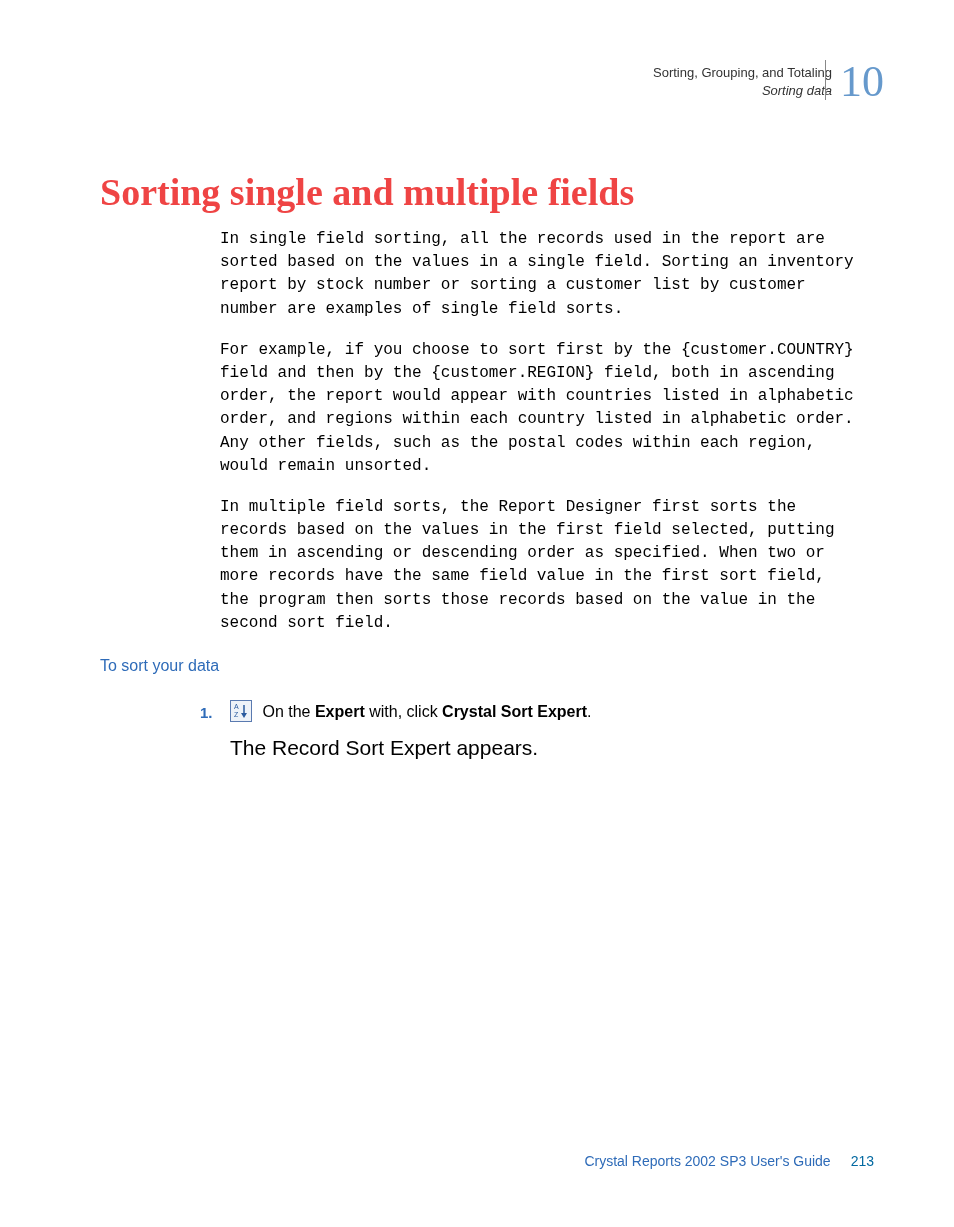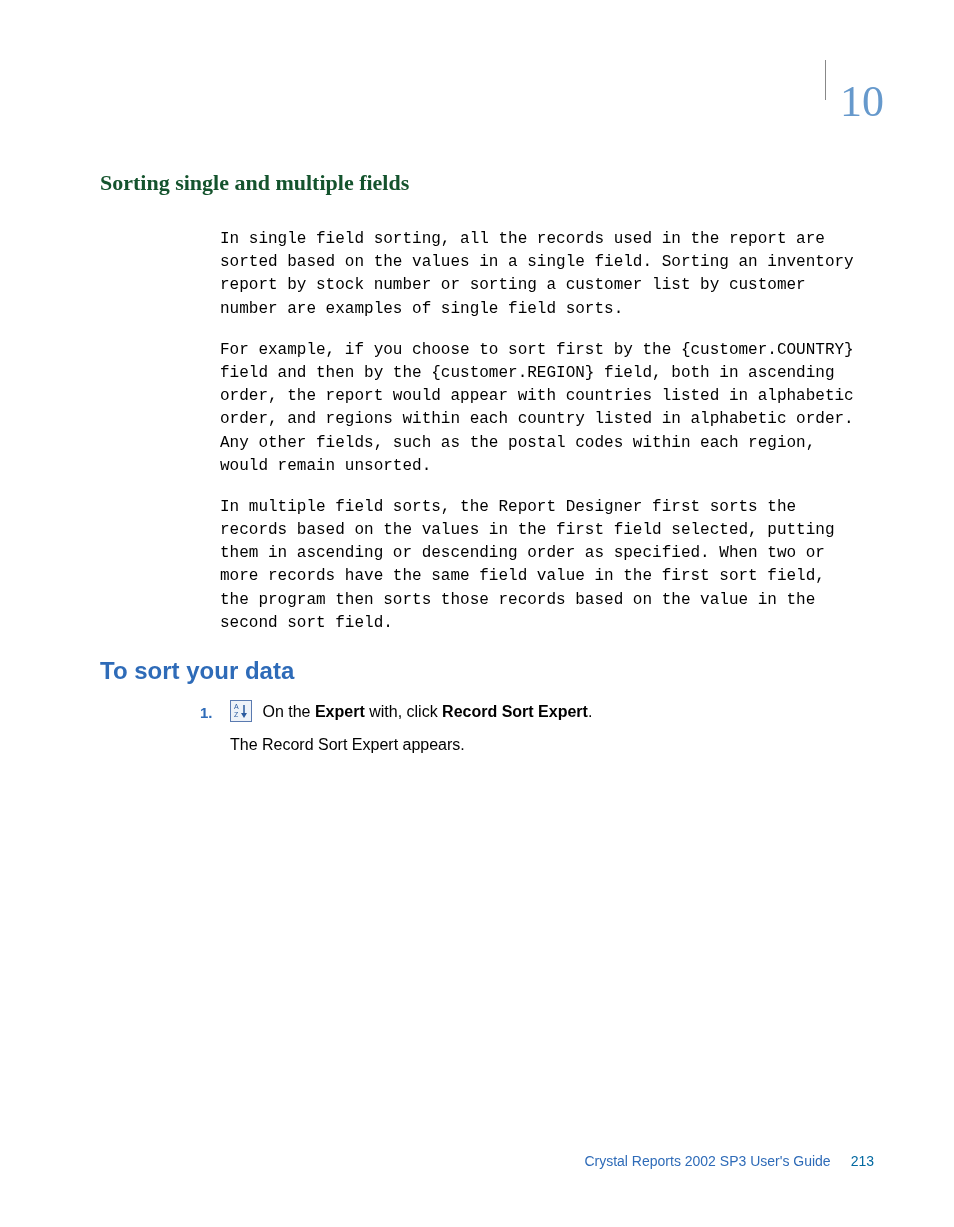--- a/index.html
+++ b/index.html
@@ -30,58 +30,57 @@
   .header-text .subsection-text {
     font-style: italic;
     color: #333;
   }
   .chapter-number {
     font-family: Georgia, 'Times New Roman', serif;
     font-size: 44px;
     color: #6699cc;
     font-weight: normal;
     line-height: 1;
-    margin-top: 20px;
   }
   .divider-line {
     position: absolute;
     top: 60px;
     right: 128px;
     width: 1px;
     height: 40px;
     background: #888;
   }
   .page-title {
     position: absolute;
     top: 170px;
     left: 100px;
     font-family: Georgia, 'Times New Roman', serif;
-    font-size: 22px;
+    font-size: 38px;
     font-weight: bold;
-    color: #14532d;
+    color: #ef4444;
   }
   .content {
     position: absolute;
     top: 228px;
     left: 220px;
     width: 640px;
   }
   .para {
     font-size: 16px;
     line-height: 1.45;
     color: #000;
     margin-bottom: 18px;
     font-family: Liberation Mono, monospace;
   }
   .subheading {
     position: absolute;
     top: 657px;
     left: 100px;
-    font-size: 24px;
-    font-weight: bold;
+    font-size: 16px;
+    font-weight: normal;
     color: #2e6bb8;
   }
   .steps {
     position: absolute;
     top: 700px;
     left: 200px;
     width: 660px;
   }
   .step-row {
     display: flex;
@@ -109,21 +108,21 @@
     background: #eef2f8;
     vertical-align: middle;
     margin-right: 6px;
     position: relative;
     top: -2px;
   }
   .sort-icon svg { display: block; }
   .step-sub {
     margin-left: 30px;
     margin-top: 12px;
-    font-size: 16px;
+    font-size: 21px;
     color: #000;
   }
   .footer {
     position: absolute;
     bottom: 58px;
     right: 80px;
     display: flex;
     align-items: baseline;
     gap: 20px;
   }
@@ -134,20 +133,24 @@
   .footer-page {
     color: #0369a1;
     font-size: 14px;
   }
   .bold { font-weight: bold; }
 </style>
 </head>
 <body>
 
 <div class="header">
+  <div class="header-text">
+    <div class="section-title-text">Sorting, Grouping, and Totaling</div>
+    <div class="subsection-text">Sorting data</div>
+  </div>
   <div class="chapter-number">10</div>
 </div>
 <div class="divider-line"></div>
 
 <h1 class="page-title">Sorting single and multiple fields</h1>
 
 <div class="content">
   <p class="para">In single field sorting, all the records used in the report are sorted based on the values in a single field. Sorting an inventory report by stock number or sorting a customer list by customer number are examples of single field sorts.</p>
   <p class="para">For example, if you choose to sort first by the {customer.COUNTRY} field and then by the {customer.REGION} field, both in ascending order, the report would appear with countries listed in alphabetic order, and regions within each country listed in alphabetic order. Any other fields, such as the postal codes within each region, would remain unsorted.</p>
   <p class="para">In multiple field sorts, the Report Designer first sorts the records based on the values in the first field selected, putting them in ascending or descending order as specified. When two or more records have the same field value in the first sort field, the program then sorts those records based on the value in the second sort field.</p>
@@ -160,21 +163,21 @@
     <div class="step-number">1.</div>
     <div class="step-body">
       <span class="sort-icon">
         <svg width="20" height="20" viewBox="0 0 20 20">
           <text x="3" y="8" font-size="7" fill="#2a5a9e" font-family="Arial">A</text>
           <text x="3" y="16" font-size="7" fill="#2a5a9e" font-family="Arial">Z</text>
           <line x1="13" y1="4" x2="13" y2="14" stroke="#2a5a9e" stroke-width="1.5"></line>
           <polygon points="10,12 16,12 13,17" fill="#2a5a9e"></polygon>
         </svg>
       </span>
-      <span>On the </span><span class="bold">Expert</span><span> with, click </span><span class="bold">Record Sort Expert</span><span>.</span>
+      <span>On the </span><span class="bold">Expert</span><span> with, click </span><span class="bold">Crystal Sort Expert</span><span>.</span>
     </div>
   </div>
   <div class="step-sub">The Record Sort Expert appears.</div>
 </div>
 
 <div class="footer">
   <span class="footer-title">Crystal Reports 2002 SP3 User's Guide</span>
   <span class="footer-page">213</span>
 </div>
 

